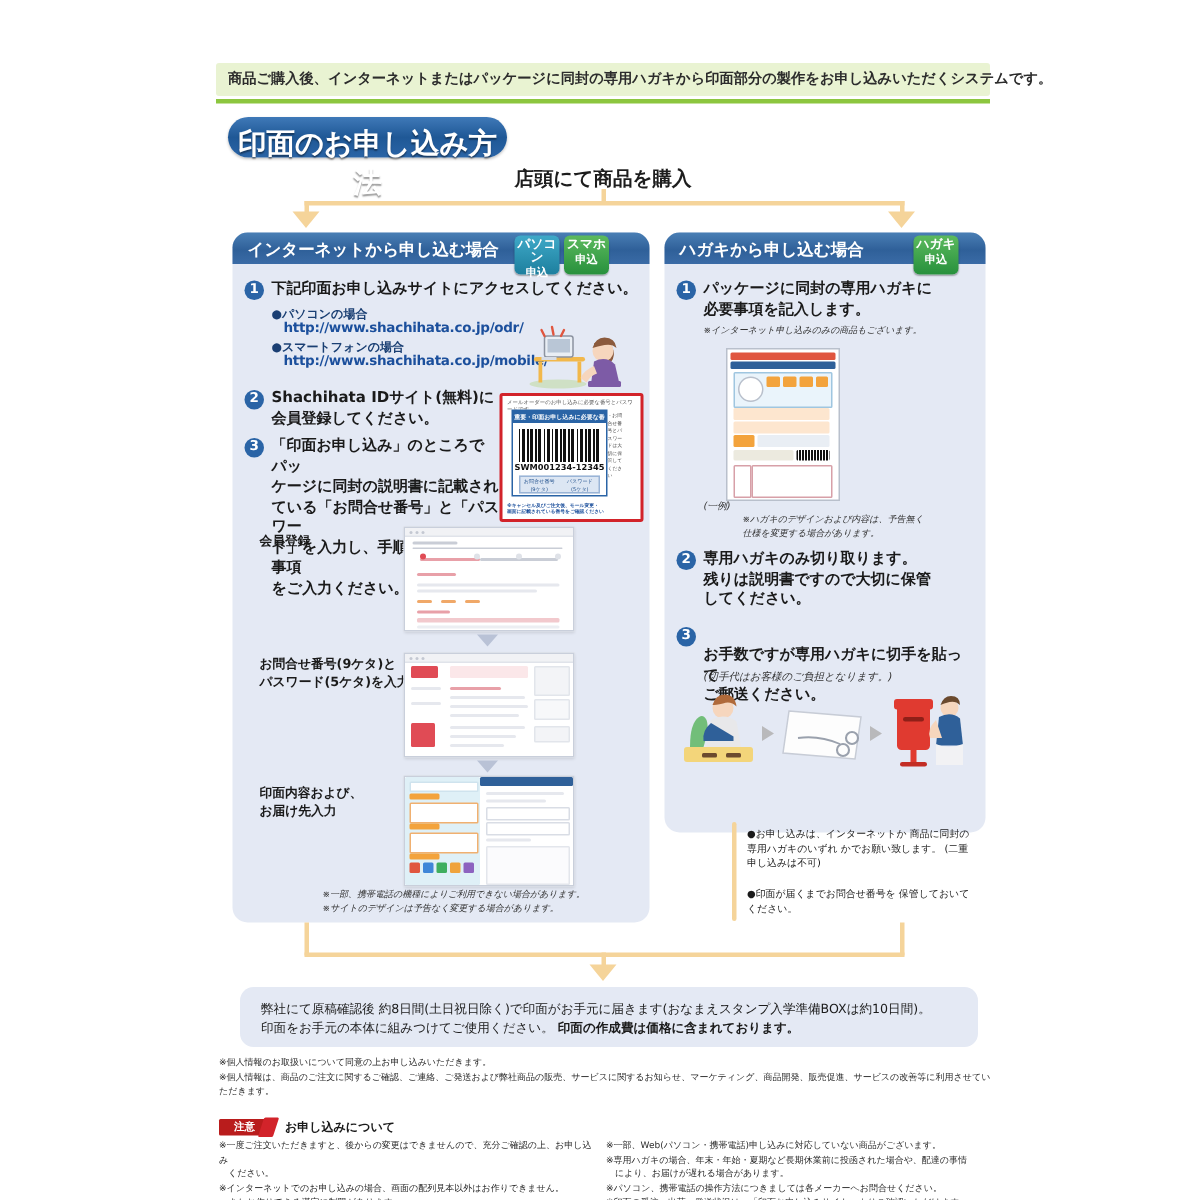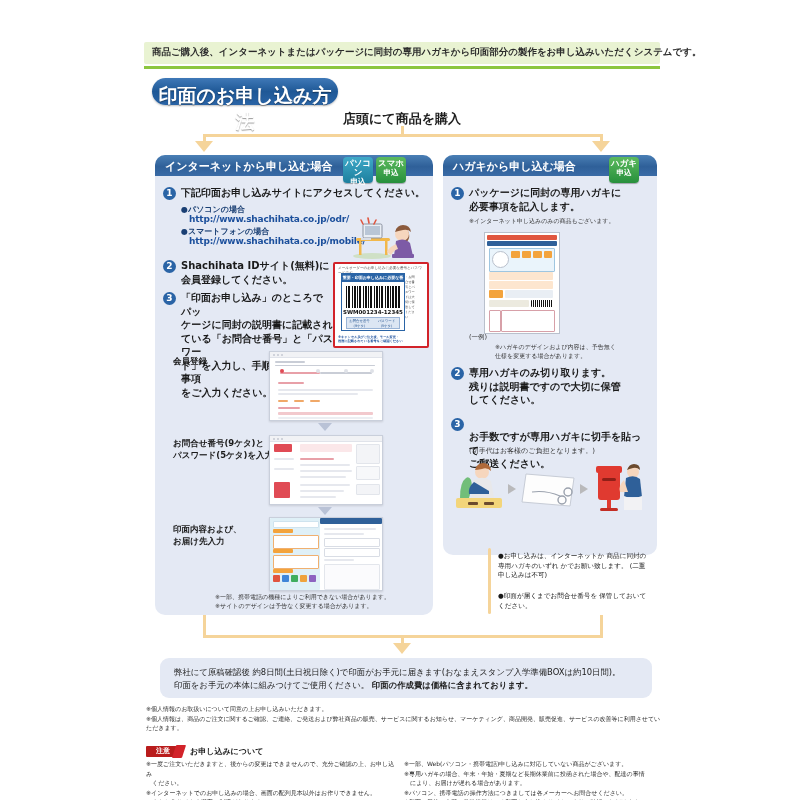--- a/index.html
+++ b/index.html
@@ -77,21 +77,21 @@
 
   
   .step{position:absolute;}
   .num{
     position:absolute;left:0;top:0;width:13px;height:13px;border-radius:50%;
     background:#2a64a6;color:#fff;font-size:9px;font-weight:bold;text-align:center;line-height:13px;
   }
   .stxt{position:absolute;left:18px;top:-1px;font-size:10px;font-weight:bold;line-height:13.5px;color:#1a1a1a;}
   .sub{position:absolute;font-size:8px;color:#1a3f73;line-height:11px;font-weight:bold;}
   .url{position:absolute;font-size:9px;color:#1b4f9c;font-weight:bold;letter-spacing:-.2px;}
-  .tiny{position:absolute;font-size:6px;color:#333;line-height:8.5px;}
+  .tiny{position:absolute;font-size:6px;color:#333;line-height:8.5px;font-style:italic;}
 
   
   .illus{position:absolute;}
 
   
   .bcard{
     position:absolute;left:333px;top:262px;width:92px;height:82px;
     background:#fff;border:2px solid #d2232a;border-radius:2px;
   }
   .bcard .cap{position:absolute;left:3px;right:3px;top:2px;font-size:3.6px;color:#555;line-height:5px;}

